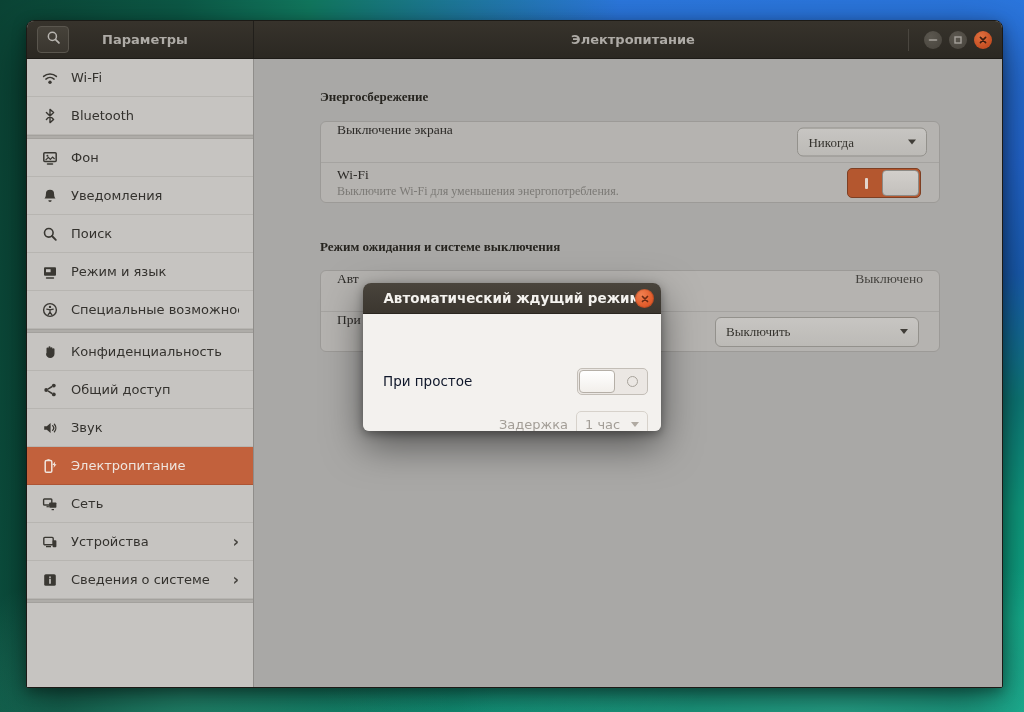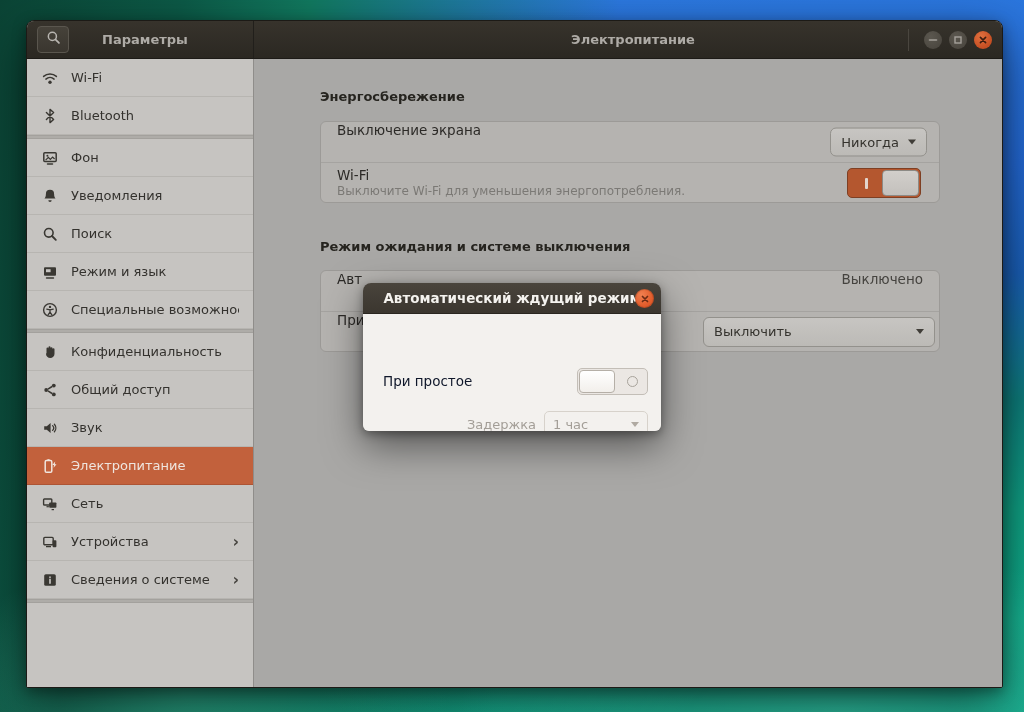--- a/index.html
+++ b/index.html
@@ -58,40 +58,40 @@
   .side-item .sicon { width:16px; height:16px; flex:0 0 16px; display:flex; color:#3a3833; }
   .side-item .slabel { white-space:nowrap; overflow:hidden; }
   .side-item .chev { margin-left:auto; font-size:15px; font-weight:bold; color:#46443f; }
   .side-item.selected { background:#c2613c; color:#efe5de; border-bottom-color:#ad5434; }
   .side-item.selected .sicon { color:#f0e6df; }
   .side-sep { height:4px; flex:0 0 4px; background:#aeaca8;
     border-top:1px solid #a3a19d; border-bottom:1px solid #a3a19d; }
   .side-fill { flex:1; background:#c6c4c1; }
 
   
-  .content { flex:1; position:relative; background:#a9a8a6; }
+  .content { flex:1; position:relative; background:#a9a8a6;font-family:Liberation Serif, serif; }
   .sec-title { position:absolute; left:66px; font-size:13px; font-weight:bold; color:#26241f; }
   .card { position:absolute; left:66px; width:620px; height:82px;
     background:#b5b3b0; border:1px solid #9c9a97; border-radius:6px; overflow:hidden; }
   .crow { height:40px; display:flex; align-items:flex-start; padding:0 16px; position:relative; }
   .crow + .crow { border-top:1px solid #a5a3a0; }
   .crow .rlabel { font-size:13.5px; color:#2c2a27; }
   .crow .rvalue { margin-left:auto; font-size:13.5px; color:#45433f; }
   .two-line { flex-direction:column; align-items:flex-start; justify-content:center; }
   .two-line .rsub { font-size:12px; color:#7b7975; margin-top:1px; }
 
   
   .dd { display:flex; align-items:center; height:29px; border-radius:6px;
     background:linear-gradient(#c7c5c2,#bcbab6); border:1px solid #93918c;
-    font-size:13px; color:#35332e; padding:0 10px; }
+    font-size:13px; color:#35332e; padding:0 10px;gap:45px; }
   .dd .caret { width:0; height:0; border-left:4.5px solid transparent; border-right:4.5px solid transparent;
     border-top:5.5px solid #403d38; margin-left:9px; }
   .dd.auto-right { position:absolute; right:12px; top:50%; transform:translateY(-50%); }
-  .dd.wide { position:absolute; right:4px; top:50%; transform:translateY(-50%);
-    width:232px; height:30px; }
+  .dd.wide { position:absolute; right:20px; top:50%; transform:translateY(-50%);
+    width:204px; height:30px; }
   .dd.wide .caret { margin-left:auto; }
 
   
   .toggle-on { position:absolute; right:18px; top:50%; transform:translateY(-50%);
     width:74px; height:30px; border-radius:5px; background:#b4572f; border:1px solid #7e3f23; }
   .toggle-on .knob { position:absolute; right:1px; top:1px; width:37px; height:26px;
     background:linear-gradient(#d2cfcb,#c3c0bc); border:1px solid #8c8a85; border-radius:4px; }
   .toggle-on .mark-i { position:absolute; left:17px; top:9px; width:2.5px; height:11px;
     background:#e3d5cc; border-radius:1px; font-size:0; }
 
@@ -112,21 +112,21 @@
   .dlg-row1 .dlabel { font-size:13.5px; color:#0f172a; }
   .toggle-off { margin-left:auto; position:relative; width:71px; height:27px;
     background:#ebe7e3; border:1px solid #c3beb7; border-radius:5px; }
   .toggle-off .knob { position:absolute; left:1px; top:1px; width:36px; height:23px;
     background:linear-gradient(#ffffff,#f2efeb); border:1px solid #b5afa7; border-radius:4px; }
   .toggle-off .mark-o { position:absolute; right:9px; top:7px; width:11px; height:11px;
     border:1.5px solid #a8a39b; border-radius:50%; font-size:0; }
   .dlg-row2 { position:absolute; left:16px; right:13px; top:96px; height:28px;
     display:flex; align-items:center; }
   .dlg-row2 .dlabel { margin-left:auto; font-size:13px; color:#a39e97; padding-right:8px; }
-  .dd-disabled { width:104px; height:26px; display:flex; align-items:center;
+  .dd-disabled { width:72px; height:26px; display:flex; align-items:center;
     background:#f3f1ee; border:1px solid #d7d2cb; border-radius:5px;
     font-size:13px; color:#a39e97; padding:0 8px; }
   .dd-disabled .caret { width:0; height:0; border-left:4.5px solid transparent;
     border-right:4.5px solid transparent; border-top:5px solid #b0aaa2; margin-left:auto; }
 </style>
 </head>
 <body>
 
 <div class="wallpaper"></div>
 

